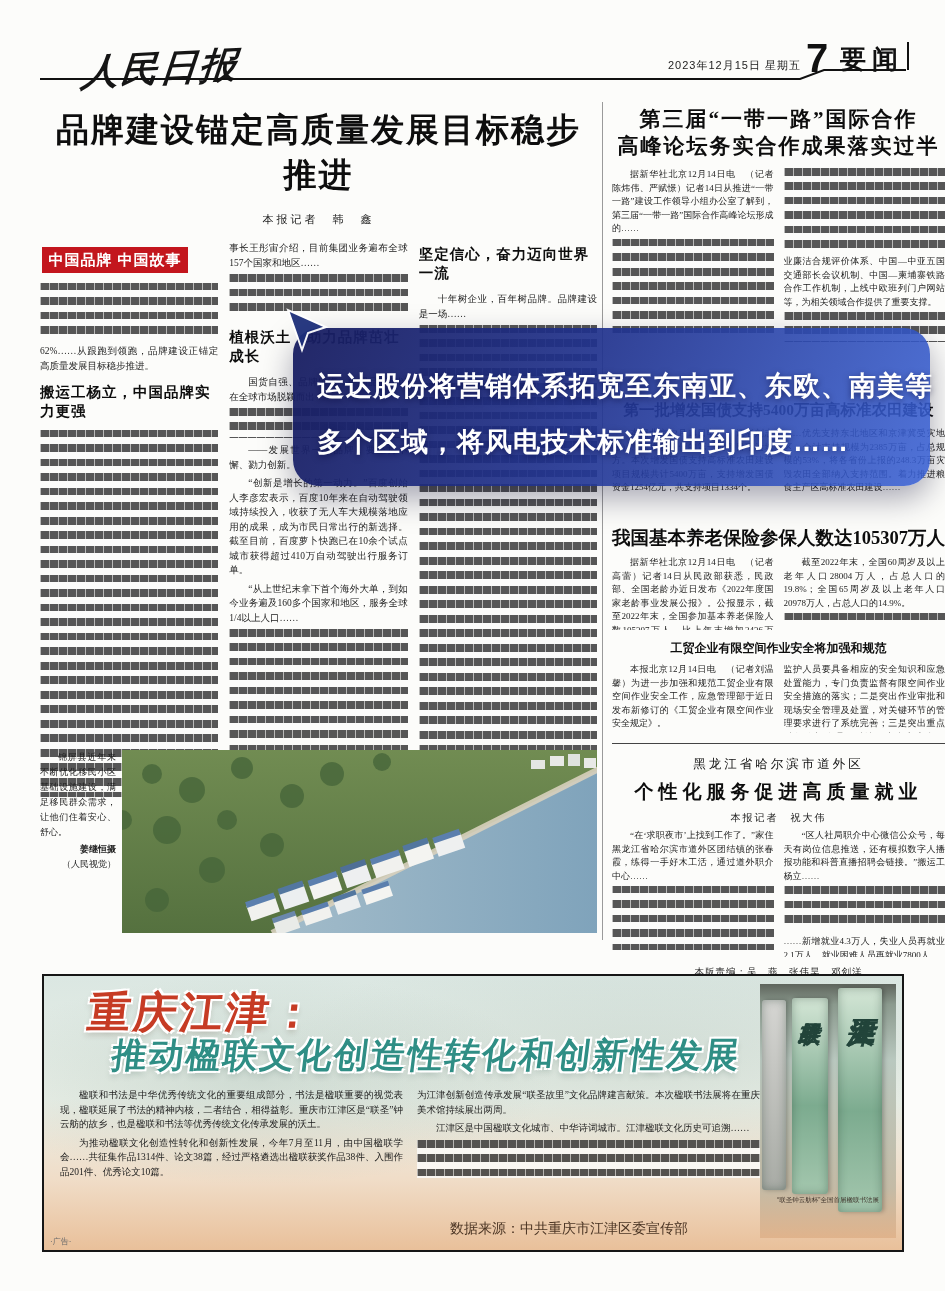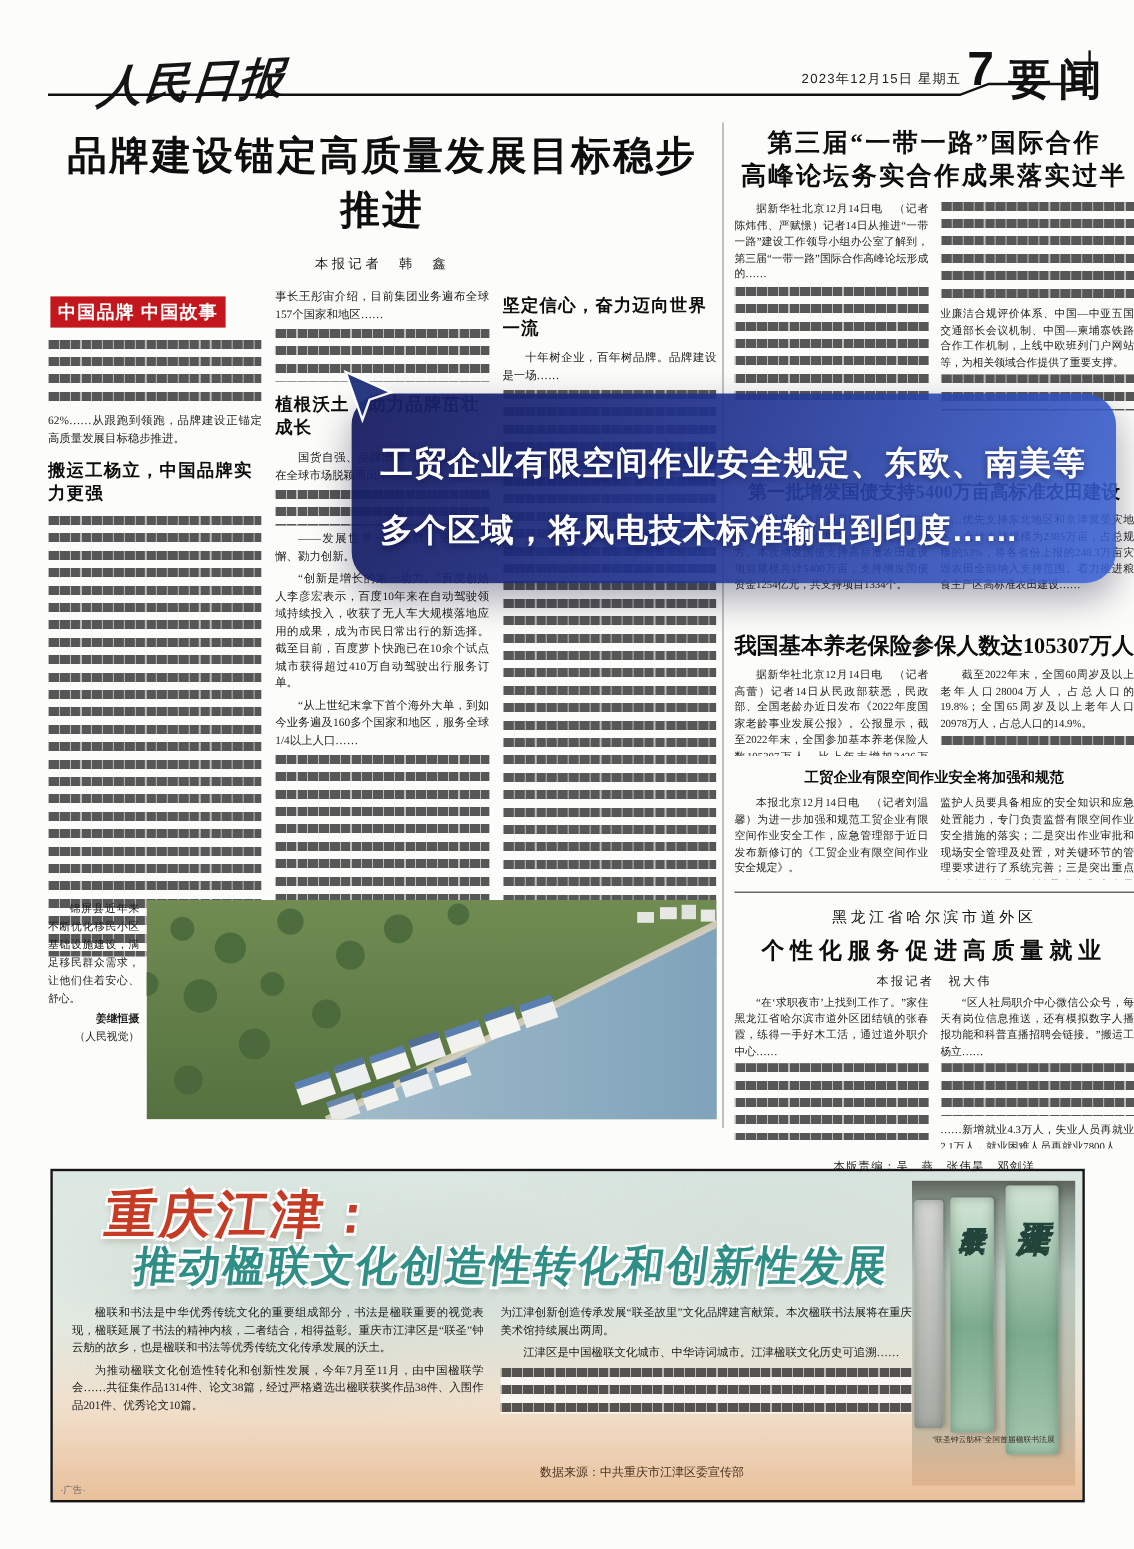--- a/index.html
+++ b/index.html
@@ -4,21 +4,21 @@
 <style>
   html,body{margin:0;padding:0;background:#e9e9e6;}
   #page{position:relative;width:945px;height:1291px;background:#fcfcfa;margin:0 auto;overflow:hidden;
         font-family:"Liberation Sans","DejaVu Sans",sans-serif;color:#1b1b1b;}
   .serif{font-family:"Liberation Serif","DejaVu Serif",serif;}
   
   .masthead{position:absolute;left:82px;top:44px;font-family:"DejaVu Serif","Liberation Serif",serif;
             font-size:37px;font-weight:bold;font-style:italic;transform:skewX(-8deg) rotate(-3deg);color:#151515;letter-spacing:2px;}
   .pubdate{position:absolute;left:668px;top:58px;font-size:11px;letter-spacing:1px;color:#222;}
   .pagenum{position:absolute;left:806px;top:36px;font-size:40px;font-weight:900;color:#111;}
-  .section{position:absolute;left:840px;top:42px;font-size:36px;font-weight:900;letter-spacing:6px;color:#111;
+  .section{position:absolute;left:840px;top:42px;font-size:26px;font-weight:900;letter-spacing:6px;color:#111;
            font-family:"Liberation Serif","DejaVu Serif",serif;}
   .hdrline{position:absolute;left:0;top:0;width:945px;height:100px;pointer-events:none;}
   
   .main{position:absolute;left:40px;top:100px;width:557px;}
   .main-headline{font-size:33px;font-weight:900;text-align:center;letter-spacing:2px;margin:8px 0 0;color:#0e0e0e;}
   .main-byline{text-align:center;font-size:11px;margin-top:14px;letter-spacing:3px;}
   .cols{display:flex;gap:11px;margin-top:14px;height:556px;overflow:hidden;}
   .col{flex:1;overflow:hidden;}
   .p{font-size:9.5px;line-height:14.5px;text-align:justify;margin:0 0 4px;color:#1c1c1c;
      font-family:"Liberation Serif","DejaVu Serif",serif;text-indent:2em;}
@@ -69,21 +69,21 @@
         radial-gradient(420px 150px at 25% 38%,rgba(150,175,165,.30),transparent 70%),
         radial-gradient(520px 170px at 70% 30%,rgba(160,180,170,.25),transparent 70%),
         linear-gradient(180deg,#dbe7e2 0%,#e9efe7 45%,#f0ddc8 74%,#e9c09a 100%);
       overflow:hidden;}
   .ad-t1{position:absolute;left:44px;top:8px;font-size:43px;font-weight:900;color:#c63b24;transform:skewX(-7deg);
          letter-spacing:3px;text-shadow:-2px -2px 0 #fff,2px -2px 0 #fff,-2px 2px 0 #fff,2px 2px 0 #fff,0 4px 6px rgba(60,30,10,.25);}
   .ad-t2{position:absolute;left:68px;top:56px;font-size:35px;font-weight:900;color:#2f8e85;transform:skewX(-7deg);
          letter-spacing:2px;text-shadow:-2px -2px 0 #fff,2px -2px 0 #fff,-2px 2px 0 #fff,2px 2px 0 #fff,0 4px 6px rgba(20,60,50,.25);}
   .ad-body{position:absolute;left:16px;top:112px;width:700px;height:128px;display:flex;gap:14px;overflow:hidden;}
   .ad-body>div{flex:1;overflow:hidden;}
-  .ad-source{position:absolute;left:406px;top:244px;font-size:10px;color:#4a3423;
+  .ad-source{position:absolute;left:406px;top:244px;font-size:14px;color:#4a3423;
              font-family:Liberation Sans, sans-serif;}
   .ad-label{position:absolute;left:6px;bottom:3px;font-size:8px;color:#6b6b6b;}
   .ad-photo{position:absolute;right:6px;top:8px;width:136px;height:254px;overflow:hidden;
             background:linear-gradient(180deg,#5e645c 0,#8b9a8e 8%,#b9c8bf 30%,#c4bba6 80%,#e0b38c 100%);}
   .banner{position:absolute;border-radius:3px;display:flex;justify-content:center;
           background:linear-gradient(180deg,#d4e6d6 0%,#7cab8f 55%,#a4c7ae 100%);
           box-shadow:inset 0 0 10px rgba(20,50,35,.35),2px 0 4px rgba(0,0,0,.25);}
   .banner span{writing-mode:vertical-rl;font-family:"DejaVu Serif","Liberation Serif",serif;
                font-weight:bold;font-style:italic;color:#22443a;padding-top:8px;}
   .banner.gray{background:linear-gradient(180deg,#d5d5d2,#a8aba5);}
@@ -270,21 +270,21 @@
       </div>
     </div>
 
     <div class="editors">本版责编：吴　燕　张伟昊　邓剑洋</div>
   </div>
 
   <svg class="cursor" width="46" height="48" viewBox="0 0 46 48">
     <path d="M2,2 L16,42 L22,25 L40,19 Z" fill="#1d2f7a" stroke="#ffffff" stroke-width="2" opacity=".95"></path>
   </svg>
   <div class="tooltip">
-    <div class="tl">工贸企业有限空间作业安全规定、东欧、南美等</div>
+    <div class="tl">运达股份将营销体系拓宽至东南亚、东欧、南美等</div>
     <div class="tl">多个区域，将风电技术标准输出到印度……</div>
   </div>
 
   <div class="ad">
     <div class="ad-t1">重庆江津：</div>
     <div class="ad-t2">推动楹联文化创造性转化和创新性发展</div>
     <div class="ad-body">
       <div>
         <p class="p">楹联和书法是中华优秀传统文化的重要组成部分，书法是楹联重要的视觉表现，楹联延展了书法的精神内核，二者结合，相得益彰。重庆市江津区是“联圣”钟云舫的故乡，也是楹联和书法等优秀传统文化传承发展的沃土。</p>
         <p class="p">为推动楹联文化创造性转化和创新性发展，今年7月至11月，由中国楹联学会……共征集作品1314件、论文38篇，经过严格遴选出楹联获奖作品38件、入围作品201件、优秀论文10篇。</p>

